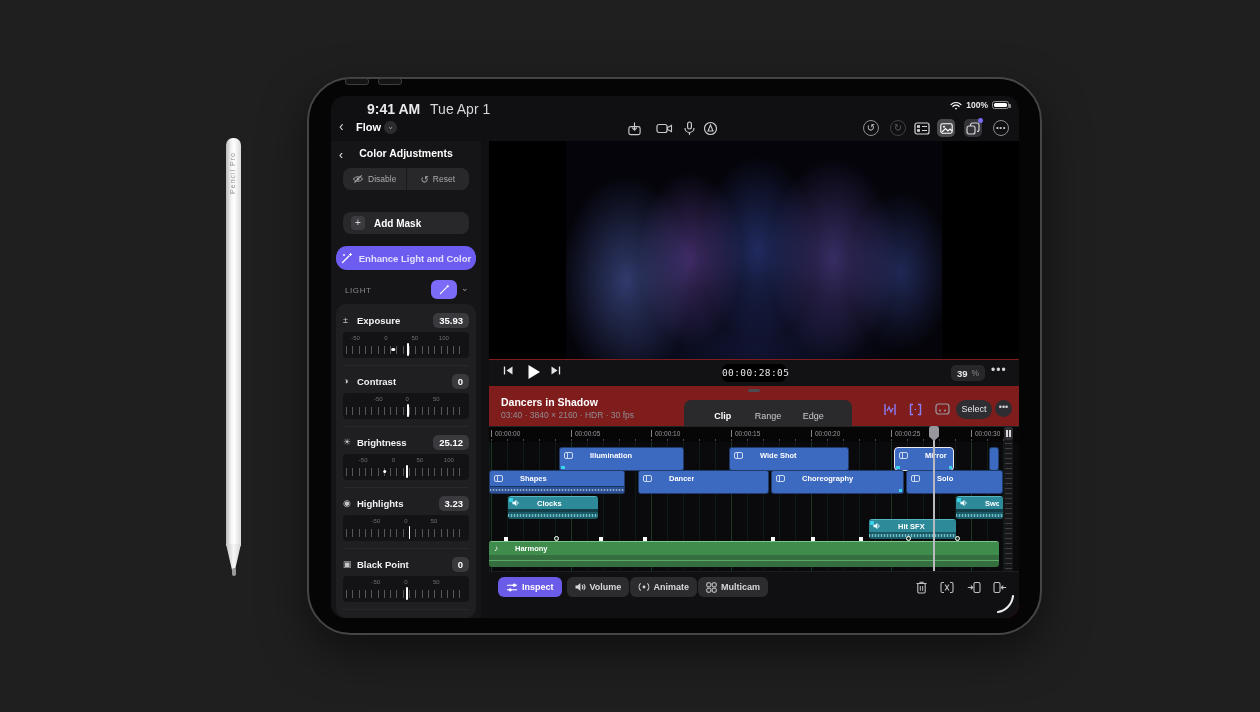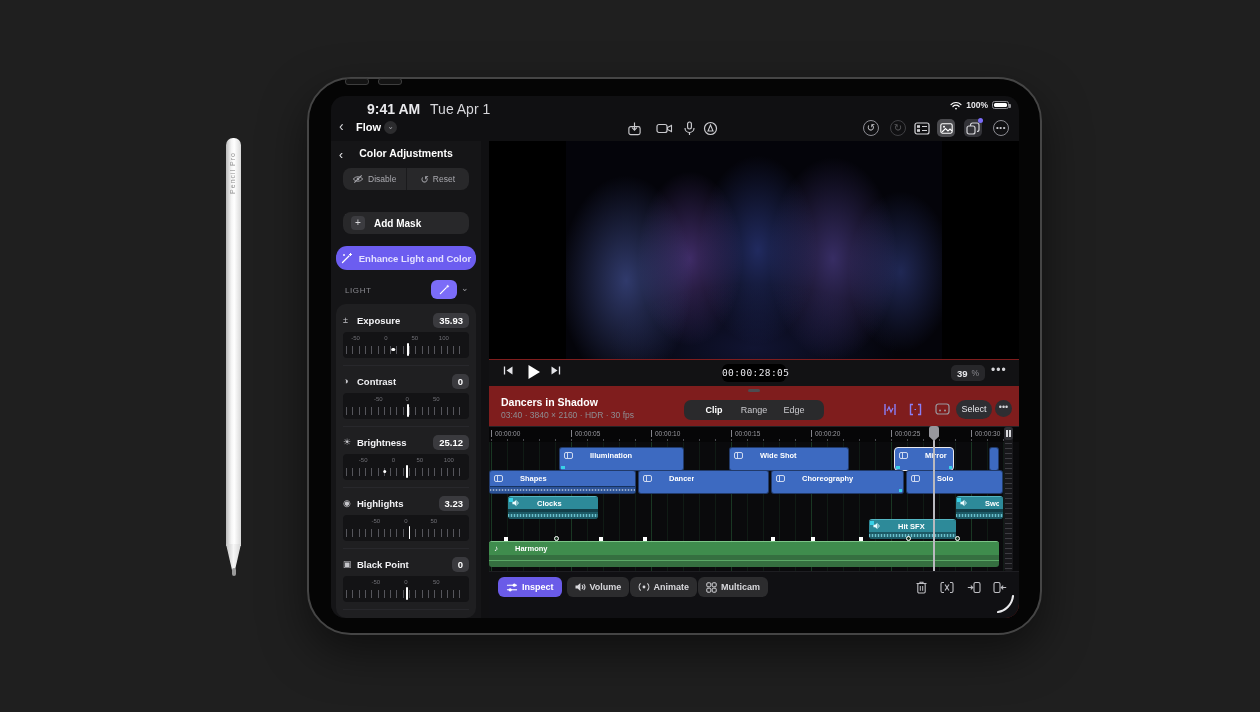--- a/index.html
+++ b/index.html
@@ -117,22 +117,22 @@
     display:flex; align-items:center; padding:0 6px; gap:4px; }
   .zoom-box b { color:#e8e8ec; font-size:9.5px; font-weight:600; }
   .zoom-box s { color:#8a8a90; font-size:8.5px; text-decoration:none; }
   .pb-more { position:absolute; left:502px; top:3px; color:#d4d4d8; font-size:12px; letter-spacing:1px; }
   .drag-handle { position:absolute; left:259px; top:248px; width:12px; height:3px; background:#4c4c50;
     border-radius:2px; }
 
   
   .tl-title { position:absolute; left:12px; top:255px; color:#fff; font-size:10.5px; font-weight:700; }
   .tl-meta { position:absolute; left:12px; top:269px; color:#8e8e93; font-size:8.5px; }
-  .seg3 { position:absolute; left:195px; top:259px; width:140px; height:20px; background:#2a2a2c;
-    border-radius:7px; display:flex; padding:10px; }
+  .seg3 { position:absolute; left:195px; top:259px; width:168px; height:20px; background:#2a2a2c;
+    border-radius:7px; display:flex; padding:16px; }
   .seg3 > div { flex:1; display:flex; align-items:center; justify-content:center; color:#c9c9cd;
     font-size:9px; border-radius:5px; }
   .seg3 > div.active { background:#6b6b70; color:#fff; font-weight:600; }
   .hd-ic { position:absolute; top:259px; width:18px; height:18px; display:flex; align-items:center;
     justify-content:center; }
   .select-btn { position:absolute; left:467px; top:259px; width:36px; height:19px; background:#2e2e32;
     border-radius:10px; color:#e8e8ec; font-size:9px; text-align:center; line-height:19px; }
   .hd-more { position:absolute; left:506px; top:259px; width:17px; height:17px; border-radius:50%;
     background:#2e2e32; color:#d4d4d8; font-size:9px; text-align:center; line-height:15px; }
 
@@ -524,21 +524,21 @@
             </div>
             <div class="clip clip-video selected" style="left: 405px; top: 5px; width: 60px; height: 24px;">
               <div class="clip-head">
                 <span class="film"></span>
                 <span class="clip-lbl">Mirror</span>
               </div>
               <span class="cdot bl"></span>
               <span class="cdot br"></span>
             </div>
             <div class="clip clip-video" style="left: 500px; top: 5px; width: 10px; height: 24px;"></div>
-            <div class="clip clip-video" style="left: 0px; top: 28px; width: 147px; height: 24px;">
+            <div class="clip clip-video" style="left: 0px; top: 28px; width: 136px; height: 24px;">
               <div class="clip-head">
                 <span class="film"></span>
                 <span class="clip-lbl">Shapes</span>
               </div>
               <div class="bluewave"></div>
             </div>
             <div class="clip clip-video" style="left: 149px; top: 28px; width: 131px; height: 24px;">
               <div class="clip-head">
                 <span class="film"></span>
                 <span class="clip-lbl">Dancer</span>

